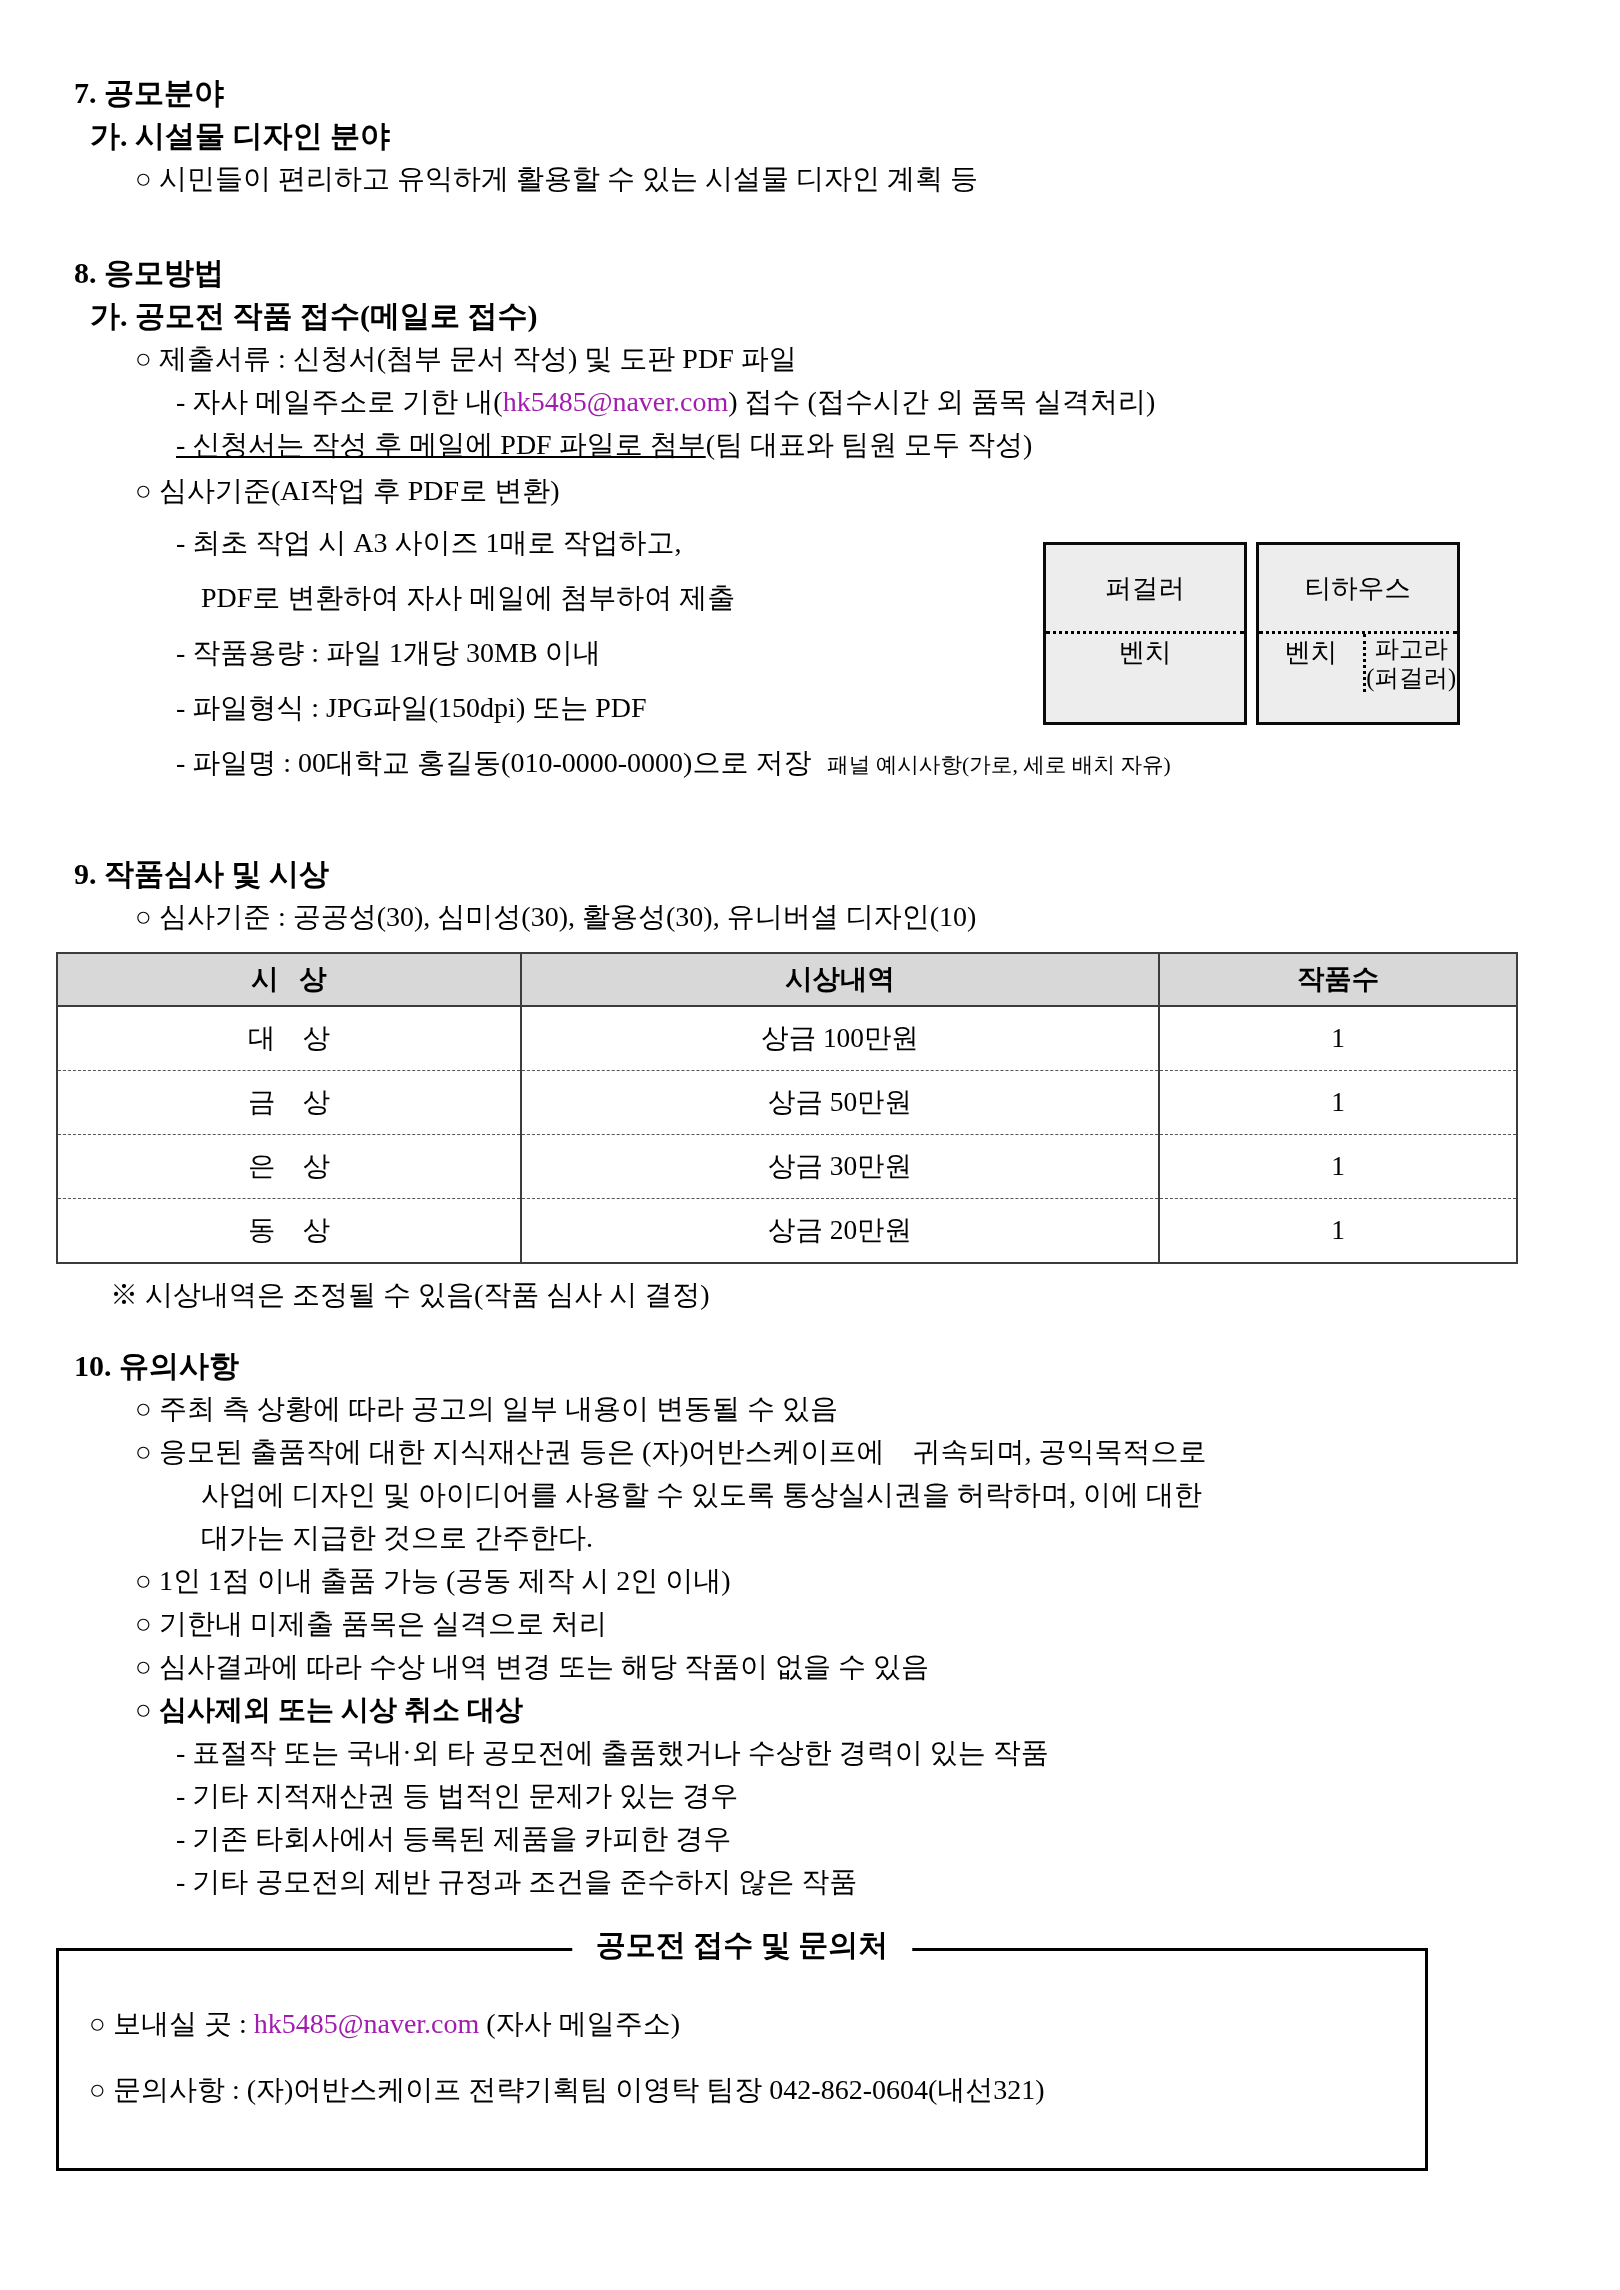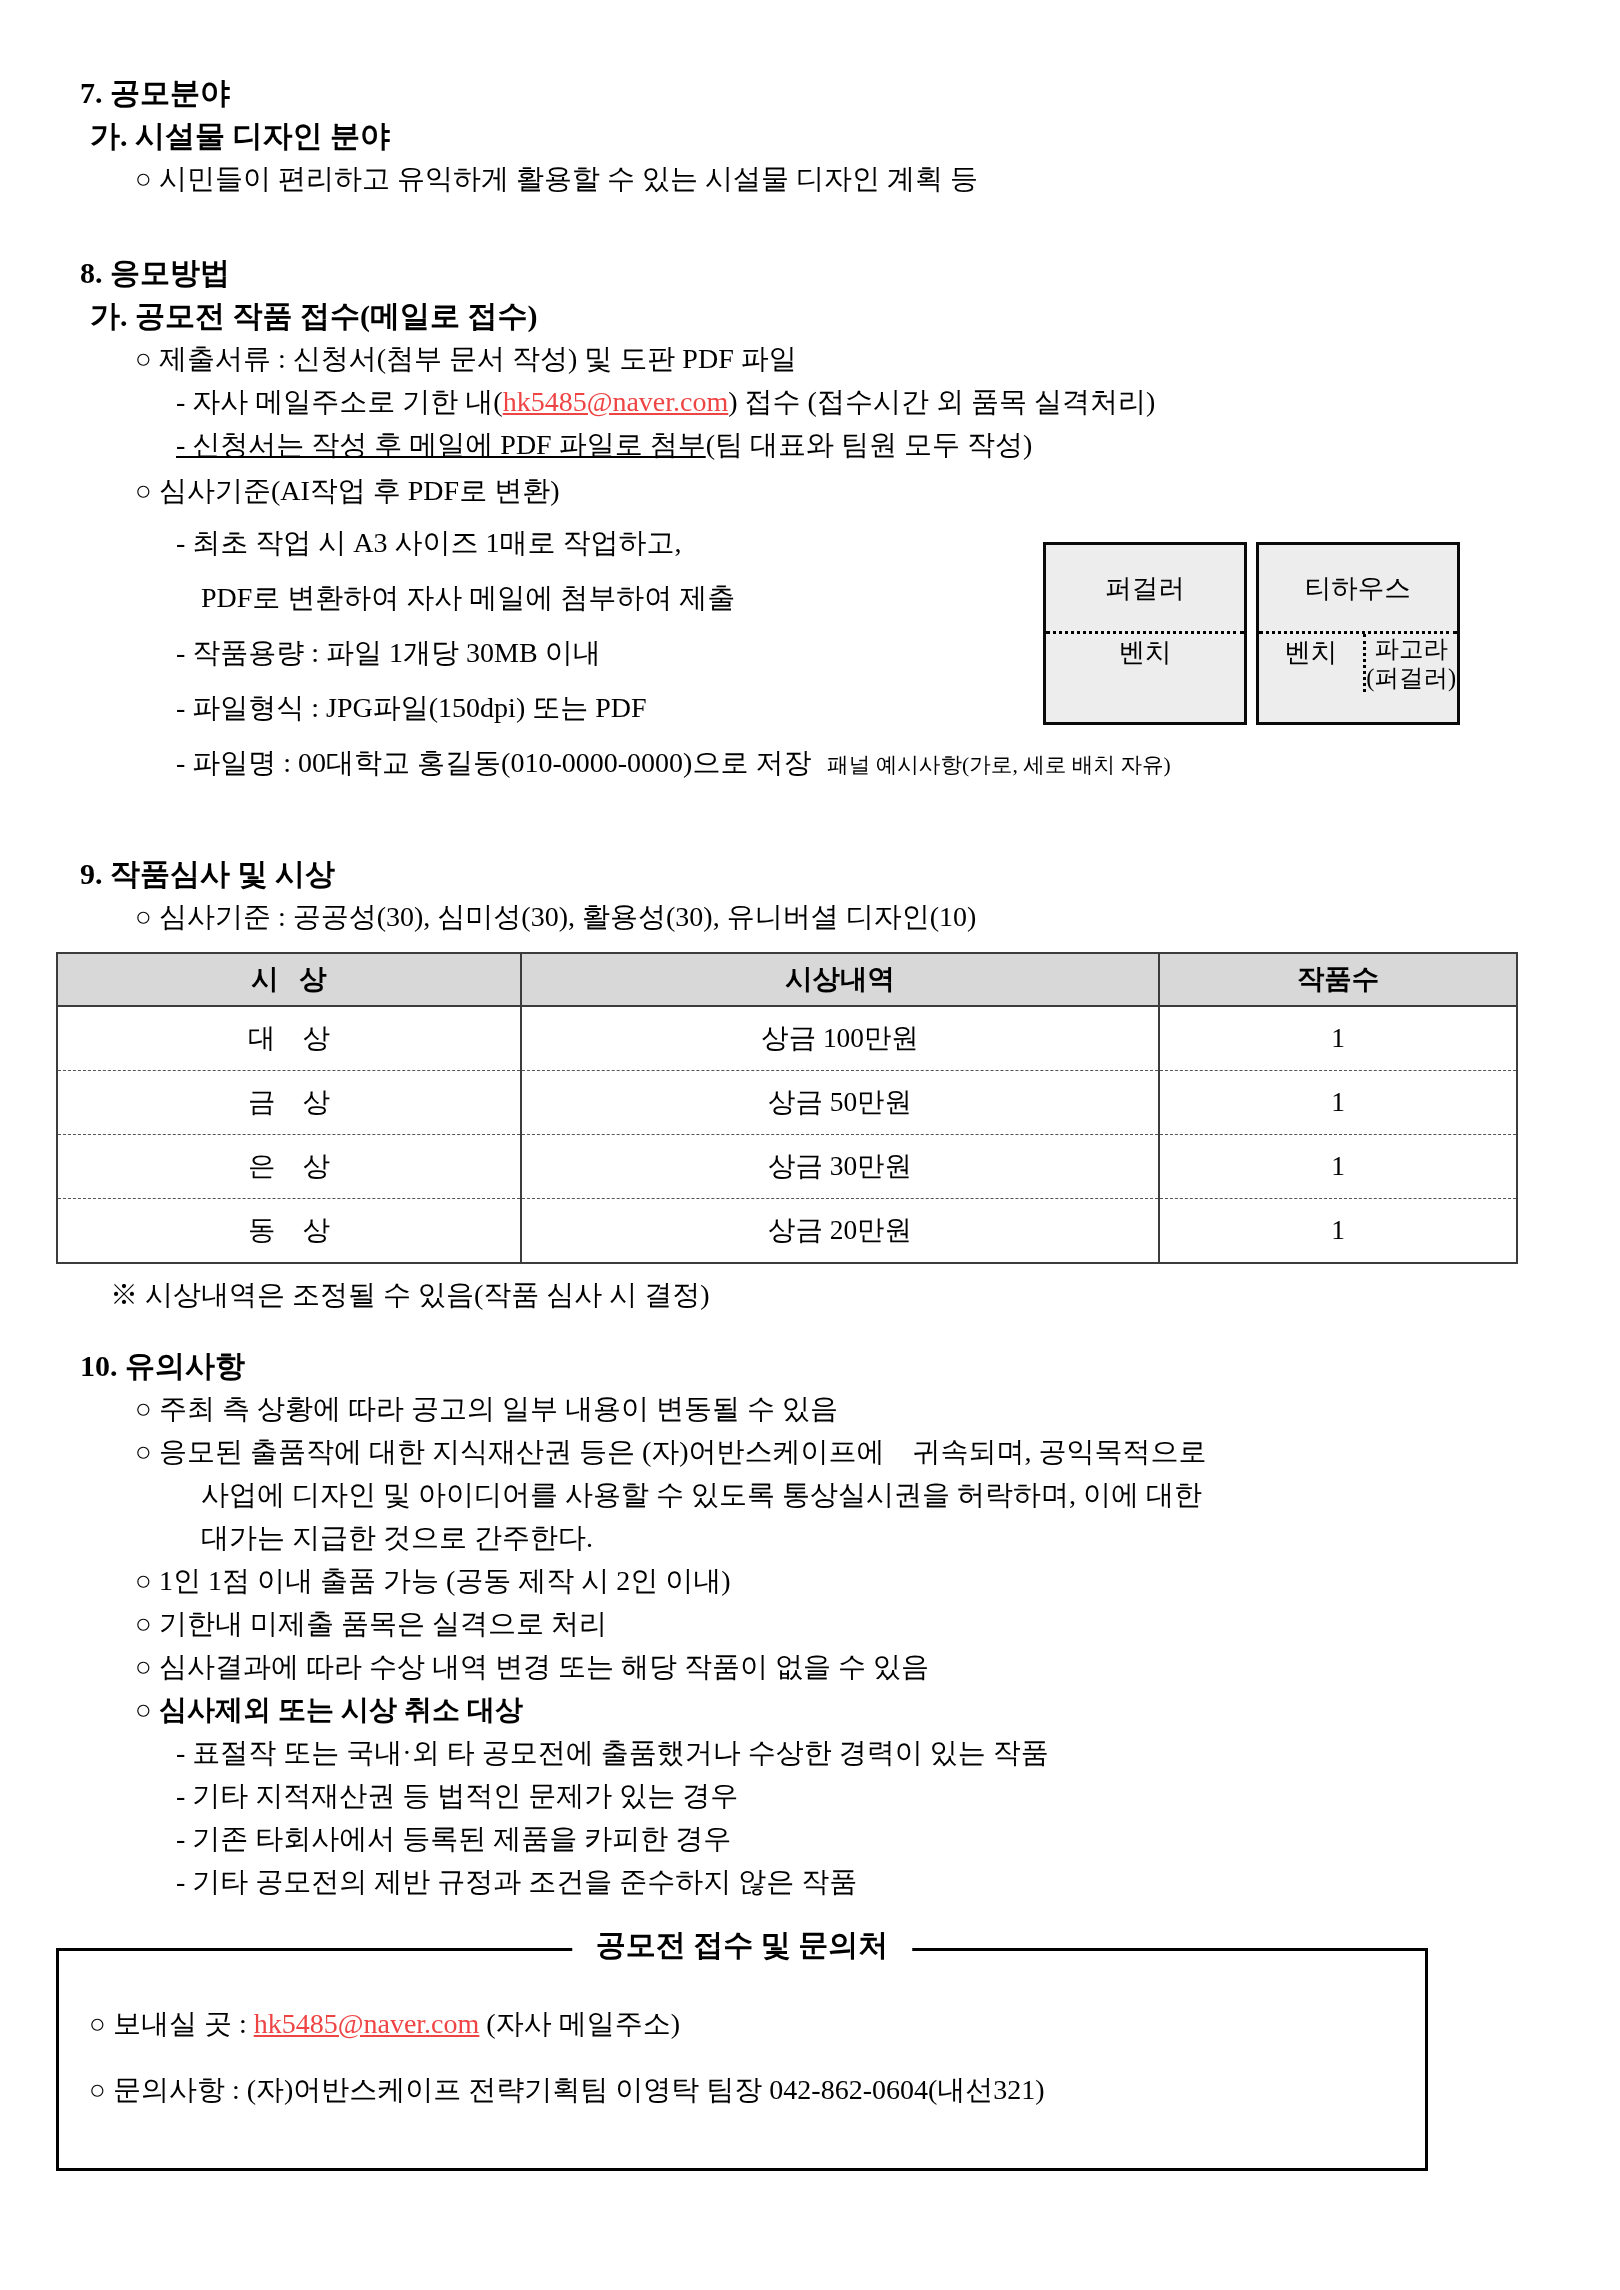--- a/index.html
+++ b/index.html
@@ -8,28 +8,28 @@
     width:1620px;height:2291px;
     background:#ffffff;
     margin:0 auto;
     font-family:"Liberation Serif","DejaVu Serif",serif;
     color:#000;
     box-sizing:border-box;
     padding-top:71px;
     overflow:hidden;
   }
   .line{white-space:pre-wrap;font-size:28px;line-height:43px;}
-  .sec-title{font-size:30px;font-weight:bold;padding-left:74px;line-height:43px;white-space:pre-wrap;margin-left:6px;}
+  .sec-title{font-size:30px;font-weight:bold;padding-left:74px;line-height:43px;white-space:pre-wrap;}
   .sub-title{font-size:30px;font-weight:bold;padding-left:90px;line-height:43px;white-space:pre-wrap;}
   .bullet{padding-left:135px;}
   .dash{padding-left:176px;}
   .dash-cont{padding-left:201px;}
   .work .line{line-height:55px;}
   .work .first{line-height:49px;}
-  .email{color:#ef4444;text-decoration:underline;}
+  .email{color:#a21caf;}
   .ul-black{text-decoration:underline;}
   .bold{font-weight:bold;}
   .small-caption{font-size:21.6px;margin-left:15.7px;}
 
   
   .section-8{margin-top:51px;}
   .section-9{margin-top:59px;}
   .section-10{margin-top:27.4px;}
 
   

